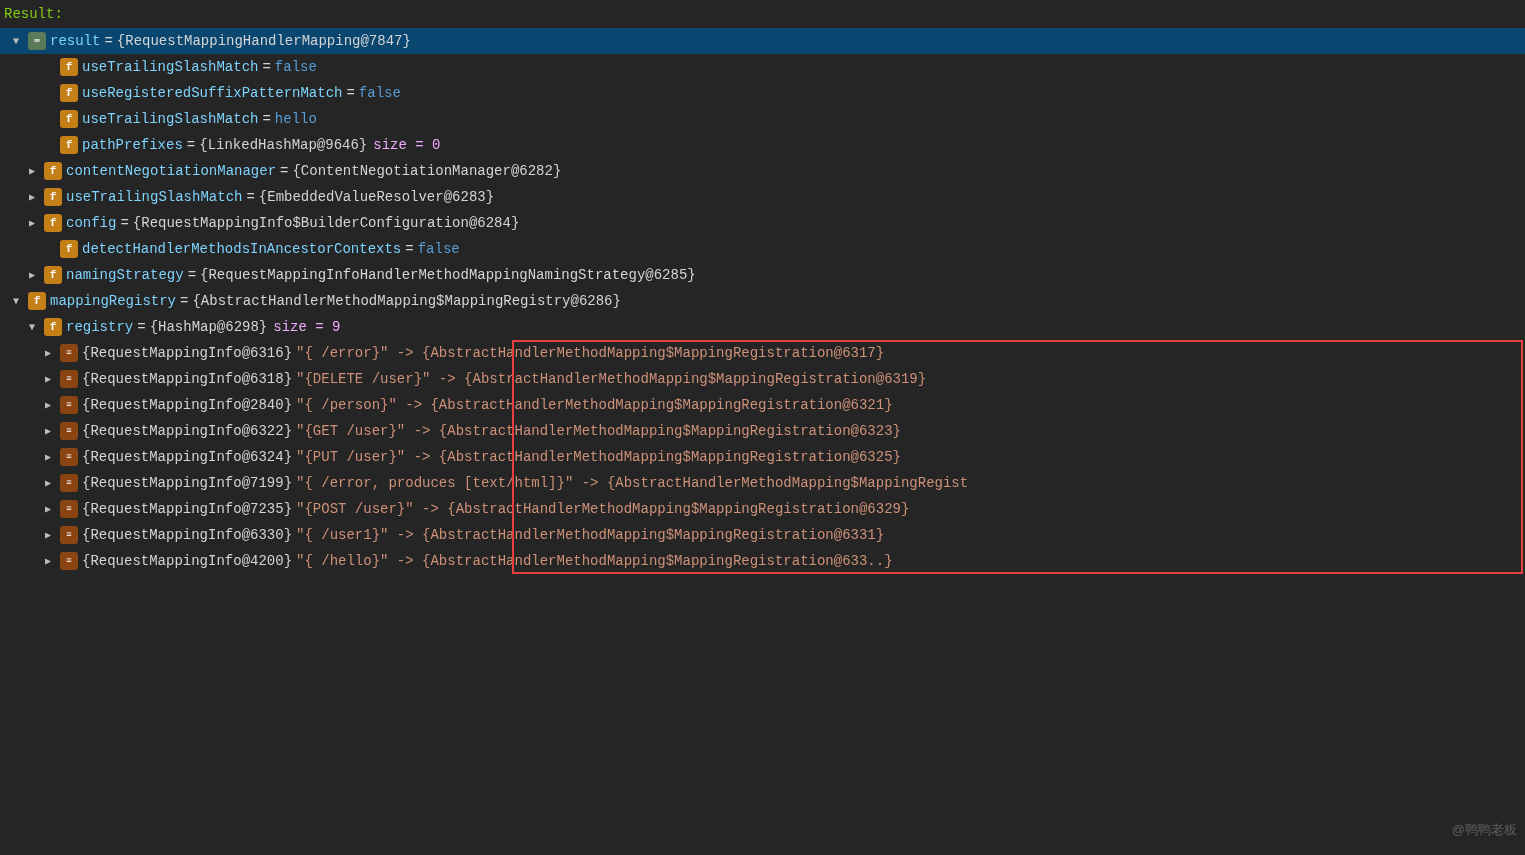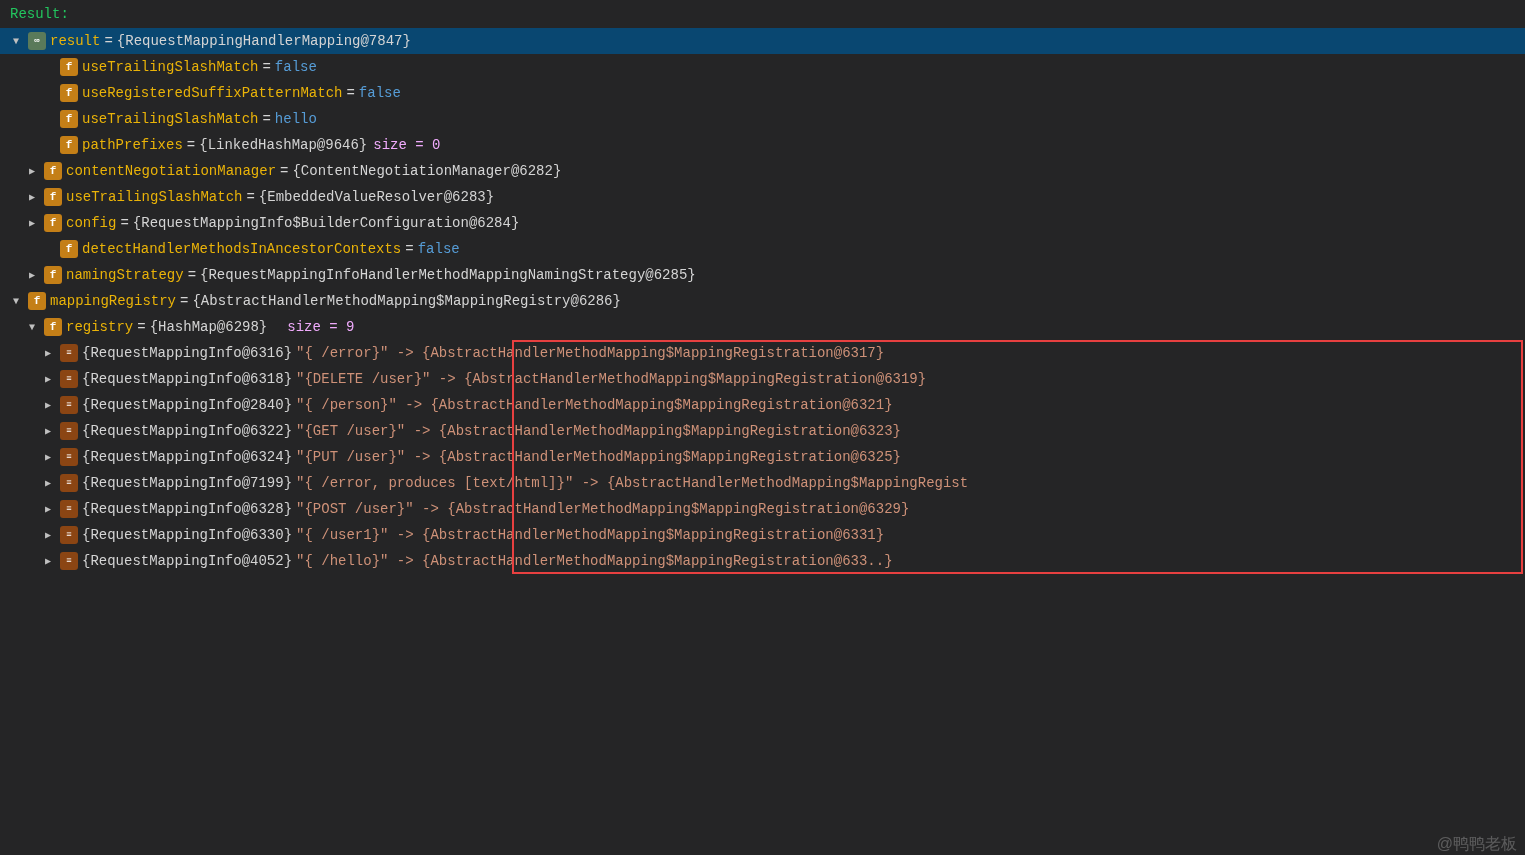--- a/index.html
+++ b/index.html
@@ -11,22 +11,22 @@
       overflow: hidden;
     }
     .debugger-panel {
       width: 1525px;
       min-height: 855px;
       background: #252526;
       display: flex;
       flex-direction: column;
     }
     .result-label {
-      padding: 6px 10px;
-      color: #22c55e;
+      padding: 6px 4px;
+      color: #84cc16;
       font-size: 14px;
       background: #252526;
     }
     .tree-container {
       flex: 1;
       overflow: auto;
       background: #252526;
     }
     .tree-row {
       display: flex;
@@ -77,43 +77,43 @@
       background: #8b4513;
       color: #ffffff;
       font-size: 9px;
     }
     .badge-inf {
       background: #5a7a5a;
       color: #ffffff;
       font-size: 9px;
     }
     .field-name {
-      color: #eab308;
+      color: #7dd3fc;
     }
     .equals {
       color: #d4d4d4;
       margin: 0 4px;
     }
     .field-value-bool {
       color: #569cd6;
     }
     .field-value-ref {
       color: #d4d4d4;
     }
     .field-value-size {
       color: #f0abfc;
     }
 
     
     .watermark {
       position: fixed;
-      bottom: 0;
+      bottom: 16px;
       right: 8px;
       color: rgba(255,255,255,0.25);
-      font-size: 16px;
+      font-size: 13px;
       font-family: sans-serif;
       pointer-events: none;
     }
 
     .tree-main {
       position: relative;
     }
   </style>
 </head>
 <body>
@@ -223,21 +223,21 @@
         <span class="field-value-ref">{AbstractHandlerMethodMapping$MappingRegistry@6286}</span>
       </div>
 
       <div class="tree-row">
         <span class="indent" style="width:24px"></span>
         <span class="chevron chevron-expanded"></span>
         <span class="field-badge badge-f">f</span>
         <span class="field-name">registry</span>
         <span class="equals">=</span>
         <span class="field-value-ref">{HashMap@6298}</span>
-        <span class="field-value-size" style="margin-left:20px">size = 9</span>
+        <span class="field-value-size" style="margin-left:6px">size = 9</span>
       </div>
 
       <div style="position:relative;">
 
         <div style="
           position:absolute;
           top:0;
           left:512px;
           right:2px;
           bottom:0;
@@ -291,37 +291,37 @@
           <span class="chevron chevron-collapsed"></span>
           <span class="field-badge badge-list">≡</span>
           <span class="field-value-ref">{RequestMappingInfo@7199}</span>
           <span style="margin-left:4px;color:#ce9178">"{  /error, produces [text/html]}" -&gt; {AbstractHandlerMethodMapping$MappingRegist</span>
         </div>
 
         <div class="tree-row">
           <span class="indent" style="width:40px"></span>
           <span class="chevron chevron-collapsed"></span>
           <span class="field-badge badge-list">≡</span>
-          <span class="field-value-ref">{RequestMappingInfo@6328}</span>
+          <span class="field-value-ref">{RequestMappingInfo@7235}</span>
           <span style="margin-left:4px;color:#ce9178">"{POST /user}" -&gt; {AbstractHandlerMethodMapping$MappingRegistration@6329}</span>
         </div>
 
         <div class="tree-row">
           <span class="indent" style="width:40px"></span>
           <span class="chevron chevron-collapsed"></span>
           <span class="field-badge badge-list">≡</span>
           <span class="field-value-ref">{RequestMappingInfo@6330}</span>
           <span style="margin-left:4px;color:#ce9178">"{  /user1}" -&gt; {AbstractHandlerMethodMapping$MappingRegistration@6331}</span>
         </div>
 
         <div class="tree-row">
           <span class="indent" style="width:40px"></span>
           <span class="chevron chevron-collapsed"></span>
           <span class="field-badge badge-list">≡</span>
-          <span class="field-value-ref">{RequestMappingInfo@4052}</span>
+          <span class="field-value-ref">{RequestMappingInfo@4200}</span>
           <span style="margin-left:4px;color:#ce9178">"{  /hello}" -&gt; {AbstractHandlerMethodMapping$MappingRegistration@633..}</span>
         </div>
 
       </div>
     </div>
   </div>
 </div>
 
 <div class="watermark">@鸭鸭老板</div>
 

